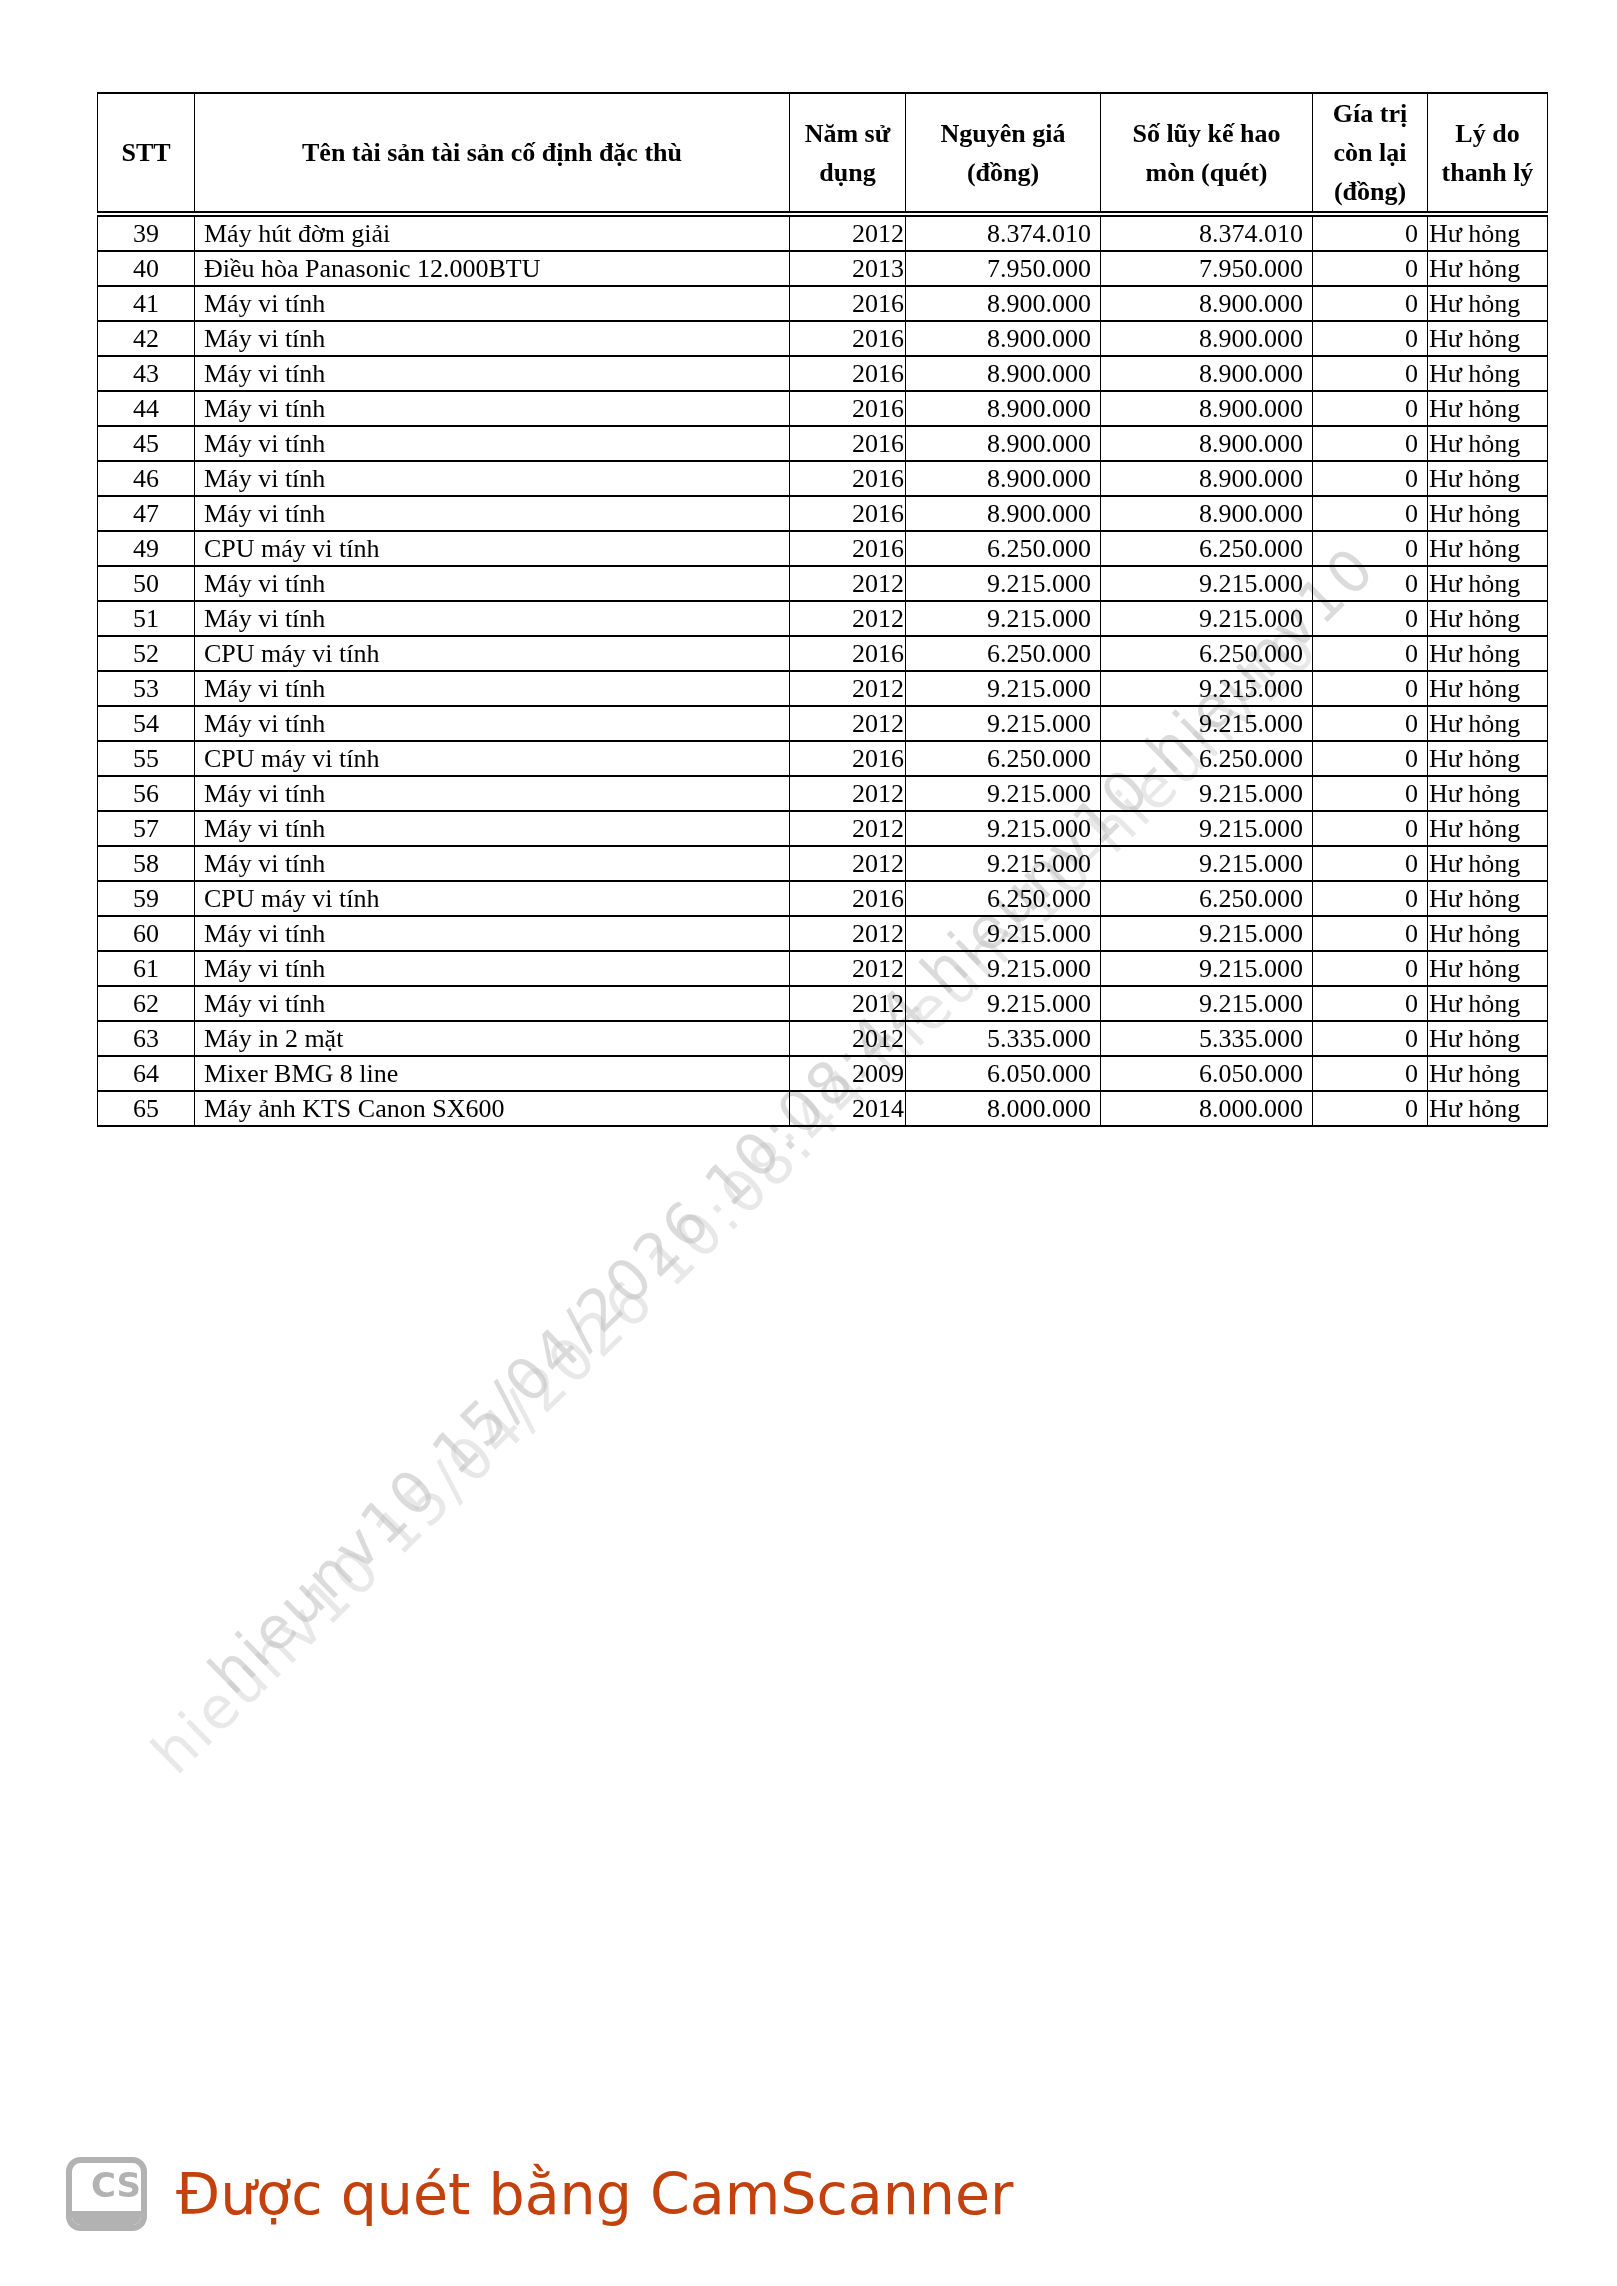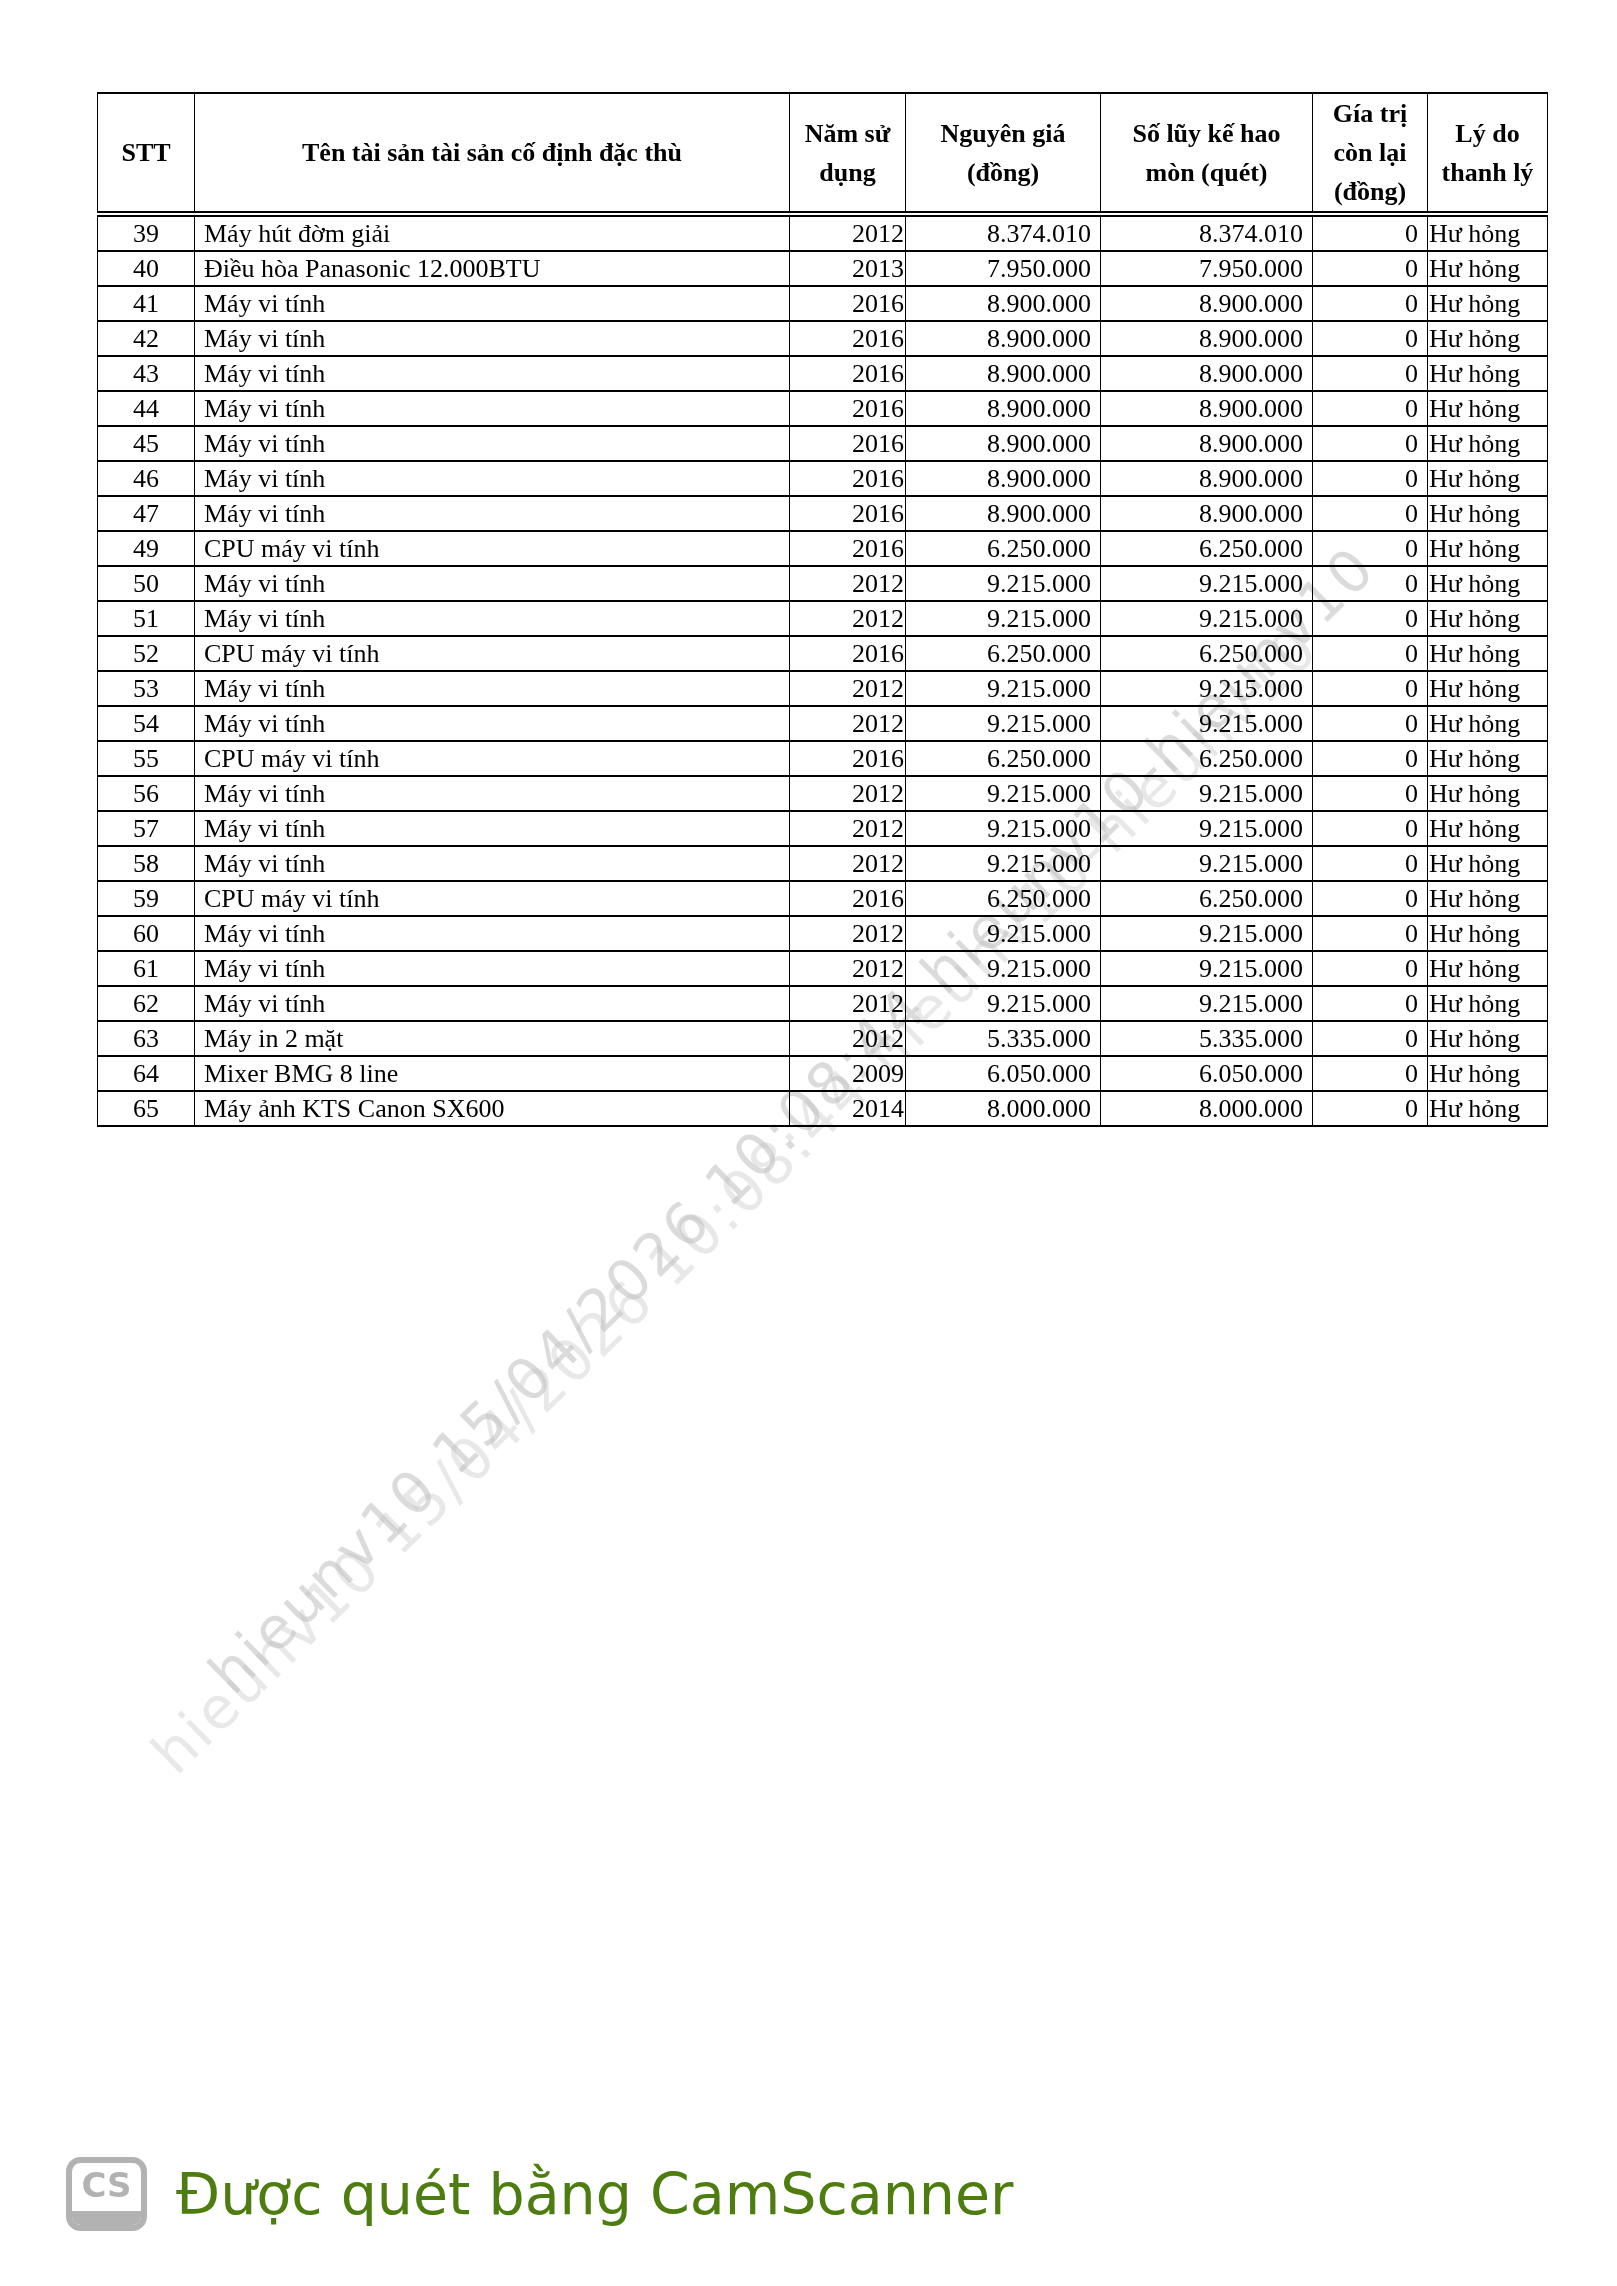--- a/index.html
+++ b/index.html
@@ -97,37 +97,37 @@
     width: 69px;
     height: 62px;
     border: 6.3px solid #b2b2b2;
     border-radius: 14.5px;
     overflow: hidden;
     flex: 0 0 auto;
   }
   .cs-badge .cs-text {
     position: absolute;
     top: 1.8px; left: 0; right: 0;
-    text-align: center;
+    text-align: right;
     font-family: "DejaVu Sans", sans-serif;
     font-weight: bold;
     font-size: 34px;
     color: #b2b2b2;
   }
   .cs-badge .cs-bottom-bar {
     position: absolute;
     left: 0; right: 0; bottom: 0;
     height: 14.5px;
     background: #b2b2b2;
   }
   .footer-label {
     margin-left: 29px;
     font-family: "DejaVu Sans", sans-serif;
     font-size: 57px;
-    color: #4d7c0f;
+    color: #c2410c;
     white-space: nowrap;
   }
 </style>
 </head>
 <body>
 
 <div class="page">
 
   <div class="watermark copy-a" style="color: rgb(191, 191, 191);">hieunv10 15/04/2026 10:08:44 hieunv10-hieunv10</div>
   <div class="watermark copy-b" style="color: rgb(191, 191, 191);">hieunv10 15/04/2026 10:08:44 hieunv10-hieunv10</div>

